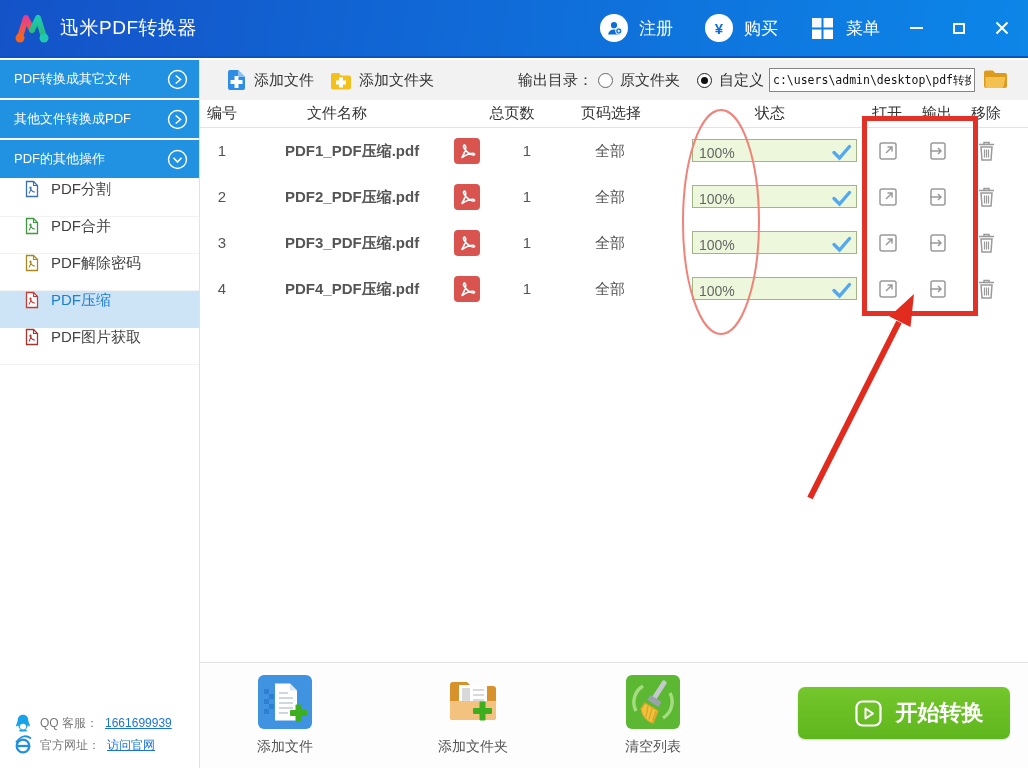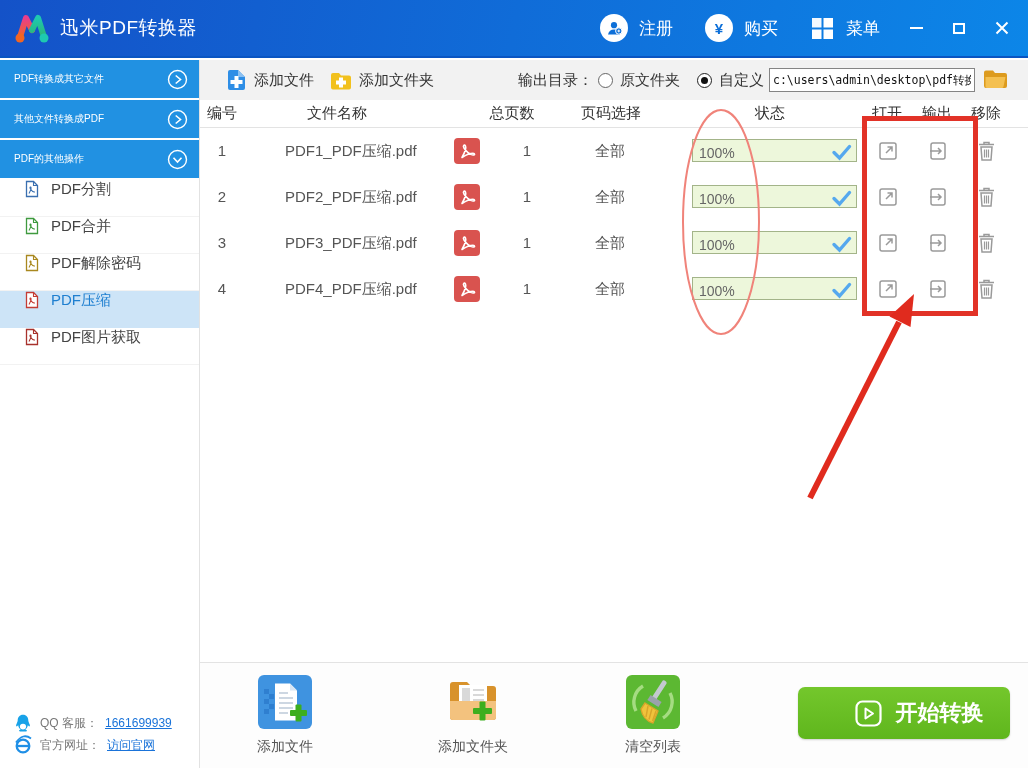--- a/index.html
+++ b/index.html
@@ -15,21 +15,21 @@
   .tb-right { margin-left:auto; display:flex; align-items:center; margin-right:14px; }
   .tb-action { display:flex; align-items:center; gap:11px; font-size:17px; cursor:pointer; margin-left:32px; }
   .circle-ic { width:28px; height:28px; border-radius:50%; background:#fff; display:flex; align-items:center; justify-content:center; color:#0d6fd8; font-weight:bold; font-size:15px; }
   .win-controls { display:flex; align-items:center; gap:27px; margin-left:28px; margin-right:4px; }
   .win-btn { width:16px; height:16px; display:flex; align-items:center; justify-content:center; cursor:pointer; }
   .min-glyph { width:13px; height:2px; background:#fff; }
   .max-glyph { width:12px; height:11px; border:2px solid #fff; }
 
   
   .sidebar { position:absolute; left:0; top:60px; width:200px; height:708px; background:#fff; border-right:1px solid #e2e2e2; }
-  .side-sec { height:38px; background:#2191e2; color:#fff; display:flex; align-items:center; padding:0 11px 0 14px; font-size:10px; margin-bottom:2px; cursor:pointer; }
+  .side-sec { height:38px; background:#2191e2; color:#fff; display:flex; align-items:center; padding:0 11px 0 14px; font-size:13px; margin-bottom:2px; cursor:pointer; }
   .side-sec .sec-label { flex:1; white-space:nowrap; }
   .side-item { height:37px; display:flex; align-items:flex-start; padding-left:24px; gap:11px; font-size:15px; color:#444; border-bottom:1px solid #f2f2f2; cursor:pointer; }
   .side-item.selected { background:#cde4f7; color:#1e7fd0; border-bottom-color:#cde4f7; }
   .side-footer { position:absolute; left:13px; bottom:13px; font-size:12px; color:#777; }
   .sf-row { display:flex; align-items:center; gap:7px; margin-top:2px; white-space:nowrap; }
   .sf-row a { color:#1a73d9; }
 
   
   .main { position:absolute; left:200px; top:60px; width:828px; height:708px; background:#fff; }
   .toolbar { position:absolute; left:0; top:0; width:828px; height:40px; background:#f2f2f2; }
@@ -45,21 +45,21 @@
   .browse-btn { position:absolute; left:783px; top:8px; cursor:pointer; line-height:0; }
 
   .thead { position:absolute; left:0; top:40px; width:828px; height:28px; background:#fff; border-bottom:1px solid #e3e3e3; font-size:15px; color:#333; }
   .th { position:absolute; top:4px; transform:translateX(-50%); white-space:nowrap; }
 
   .rows { position:absolute; left:0; top:68px; width:828px; }
   .row { position:relative; height:46px; font-size:15px; color:#555; }
   .cell-c { position:absolute; top:14px; transform:translateX(-50%); }
   .c-no { left:22px; } .c-pages { left:327px; } .c-range { left:410px; }
   .c-icon { position:absolute; left:254px; top:10px; line-height:0; }
-  .c-name { position:absolute; left:85px; top:14px; white-space:nowrap; }
+  .c-name { position:absolute; left:85px; top:14px; white-space:nowrap;font-weight:bold; }
   .c-bar { position:absolute; left:492px; top:11px; width:165px; height:23px; background:#edf7db; border:1px solid #a3b489; display:flex; align-items:center; justify-content:space-between; padding:4px 4px 0 6px; font-size:14px; color:#666; }
   .c-open { position:absolute; left:676px; top:11px; cursor:pointer; line-height:0; }
   .c-out  { position:absolute; left:726px; top:11px; cursor:pointer; line-height:0; }
   .c-del  { position:absolute; left:775px; top:11px; cursor:pointer; line-height:0; }
 
   .bottombar { position:absolute; left:0; top:602px; width:828px; height:106px; background:#fdfdfd; border-top:1px solid #e3e3e3; }
   .big-btn { position:absolute; top:12px; width:110px; display:flex; flex-direction:column; align-items:center; gap:9px; font-size:14px; color:#555; cursor:pointer; }
   #bb-addfile { left:30px; } #bb-addfolder { left:218px; } #bb-clear { left:398px; }
   .start-btn { position:absolute; left:598px; top:24px; width:212px; height:52px; border-radius:7px;
     background:linear-gradient(#74c72c,#5fb61d); display:flex; align-items:center; justify-content:center; gap:14px;

